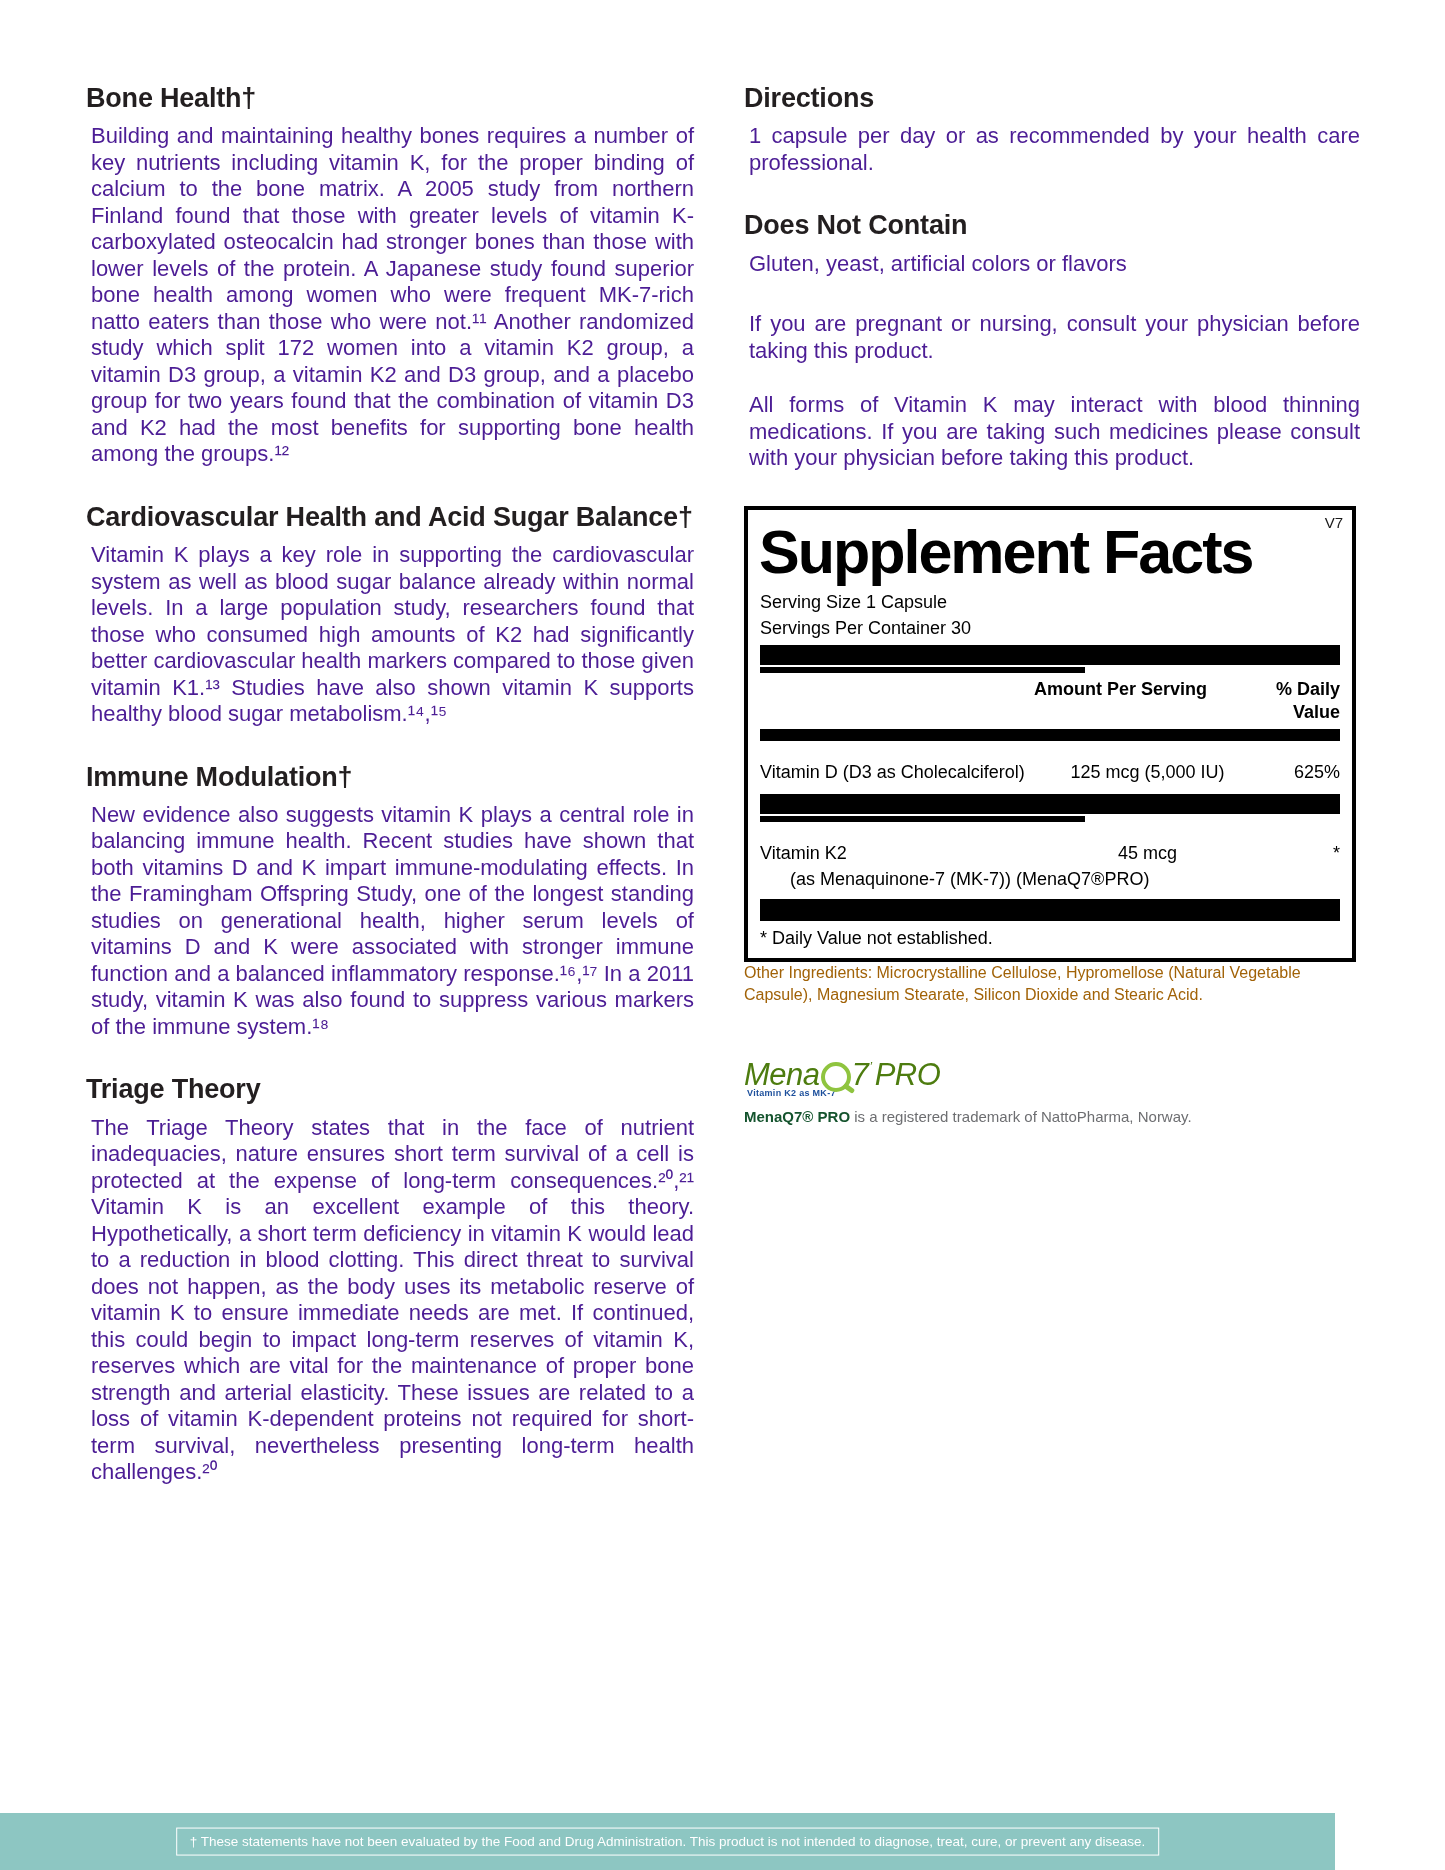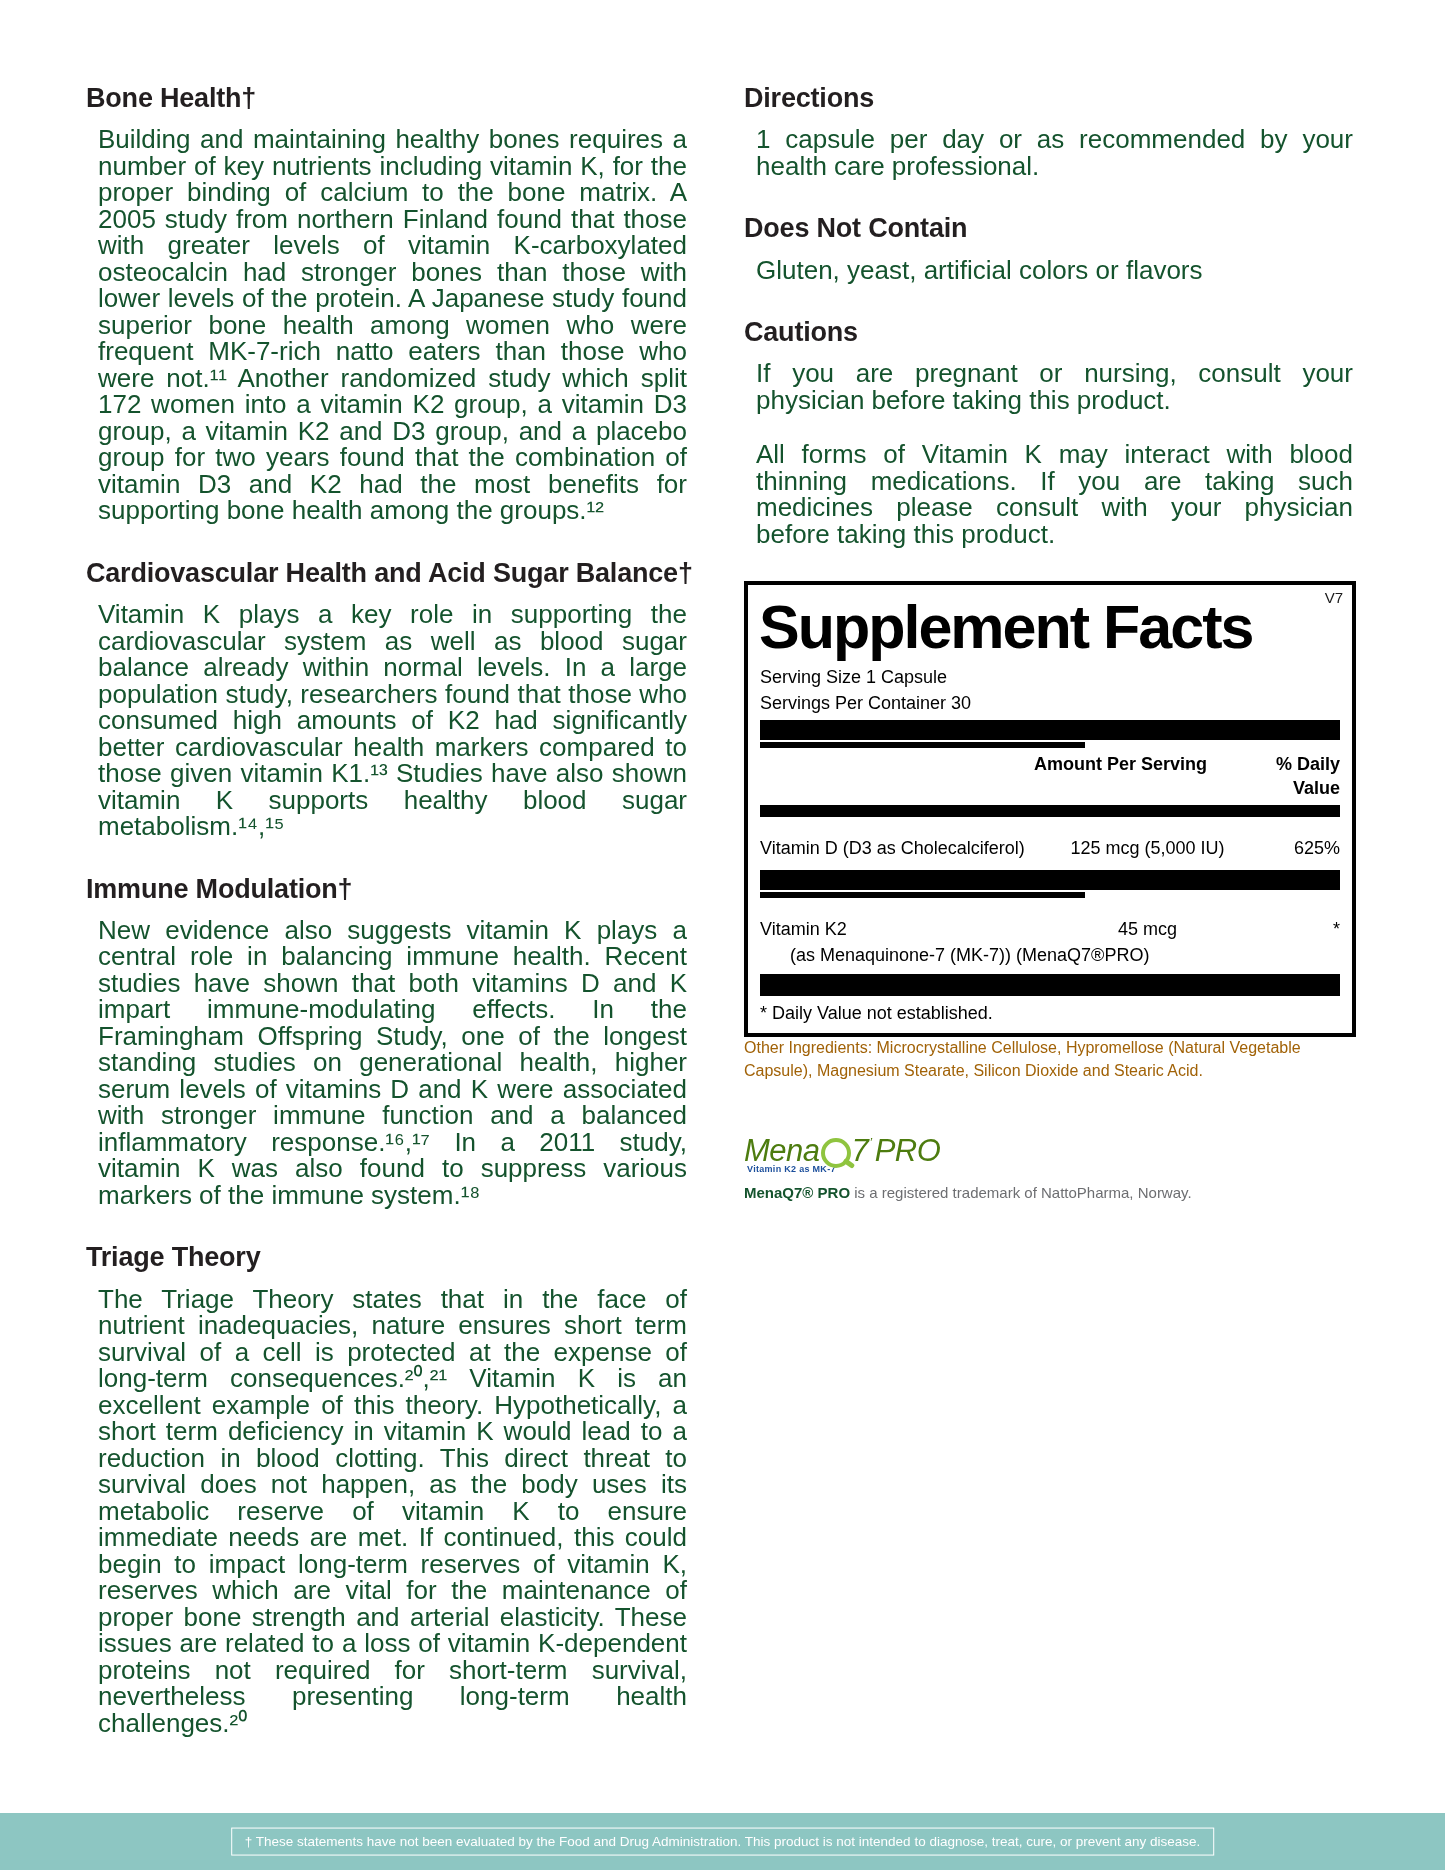--- a/index.html
+++ b/index.html
@@ -5,21 +5,21 @@
   html,body { margin:0; padding:0; background:#ffffff; }
   body { font-family:"Liberation Sans", sans-serif; }
   .page { position:relative; width:1445px; height:1870px; background:#ffffff; overflow:hidden; }
 
   .col { position:absolute; top:83px; }
   .col-left { left:86px; width:613px; }
   .col-right { left:744px; width:621px; }
 
   .sec { margin-bottom:34px; }
   .h { font-size:27px; font-weight:700; color:#231f20; margin:0 0 9px; line-height:1.16; letter-spacing:-0.2px; }
-  .b { margin:12px; font-size:26px; line-height:26.5px; color:#14532d; text-align:justify; }
+  .b { margin:5px; font-size:22px; line-height:26.5px; color:#4c1d95; text-align:justify; }
   .b.gap { margin-top:28px; }
 
   
   .sf-box { box-sizing:border-box; width:612px; border:4px solid #000; padding:6px 12px 8px; position:relative; margin-top:28px; color:#000; background:#fff; }
   .sf-v7 { position:absolute; top:4px; right:9px; font-size:15px; color:#1a1a1a; }
   .sf-title { font-weight:700; font-size:61px; letter-spacing:-2px; line-height:1.0; white-space:nowrap; margin:6px 0 6px -1px; color:#000; }
   .sf-line { font-size:18px; line-height:26px; }
   .sf-bar { height:20px; background:#000; margin-top:4px; }
   .sf-bar.tall { height:22px; margin-top:2px; }
   .sf-step { height:6px; background:#000; width:56%; margin-top:2px; }
@@ -39,21 +39,21 @@
   .lg-q { position:relative; width:30px; height:30px; align-self:center; margin:4px 1px 0 1px; flex:0 0 auto; }
   .lg-q .ring { position:absolute; left:0; top:0; right:0; bottom:0; border:4.5px solid #8fc43f; border-radius:50%; box-sizing:border-box; }
   .lg-q .tail { position:absolute; width:12px; height:4.5px; background:#8fc43f; right:-4px; bottom:2px; transform:rotate(35deg); border-radius:2px; }
   .lg-7::after { content:"\2019"; font-size:13px; vertical-align:14px; margin-left:1px; }
   .lg-pro { margin-left:3px; }
   .lg-tag { font-size:9px; font-weight:700; color:#1c4f9c; margin:-5px 0 0 3px; letter-spacing:0.3px; }
   .tm-line { margin:10px 0 0; font-size:15px; color:#6d6e71; }
   .tm-bold { font-weight:700; color:#14532d; }
 
   
-  .footer-band { position:absolute; left:0; top:1813px; width:1445px; height:57px; background:#8dc6c2; }
+  .footer-band { position:absolute; left:0; top:1813px; width:1335px; height:57px; background:#8dc6c2; }
   .disclaimer { position:absolute; left:50%; top:50%; transform:translate(-50%,-50%); border:1px solid #ffffff; color:#ffffff; font-size:13.5px; line-height:1.25; padding:5px 13px; white-space:nowrap; }
 </style>
 </head>
 <body>
 
 <div class="page">
 
   <div class="col col-left">
     <section class="sec">
       <h2 class="h">Bone Health†</h2>
@@ -76,21 +76,20 @@
   <div class="col col-right">
     <section class="sec">
       <h2 class="h">Directions</h2>
       <p class="b">1 capsule per day or as recommended by your health care professional.</p>
     </section>
     <section class="sec">
       <h2 class="h">Does Not Contain</h2>
       <p class="b">Gluten, yeast, artificial colors or flavors</p>
     </section>
     <section class="sec">
-      <h2 class="h">Cautions</h2>
       <p class="b">If you are pregnant or nursing, consult your physician before taking this product.</p>
       <p class="b gap">All forms of Vitamin K may interact with blood thinning medications. If you are taking such medicines please consult with your physician before taking this product.</p>
     </section>
 
     <div class="sf-box">
       <div class="sf-v7">V7</div>
       <div class="sf-title">Supplement Facts</div>
       <div class="sf-line">Serving Size 1 Capsule</div>
       <div class="sf-line">Servings Per Container 30</div>
       <div class="sf-bar"></div>

